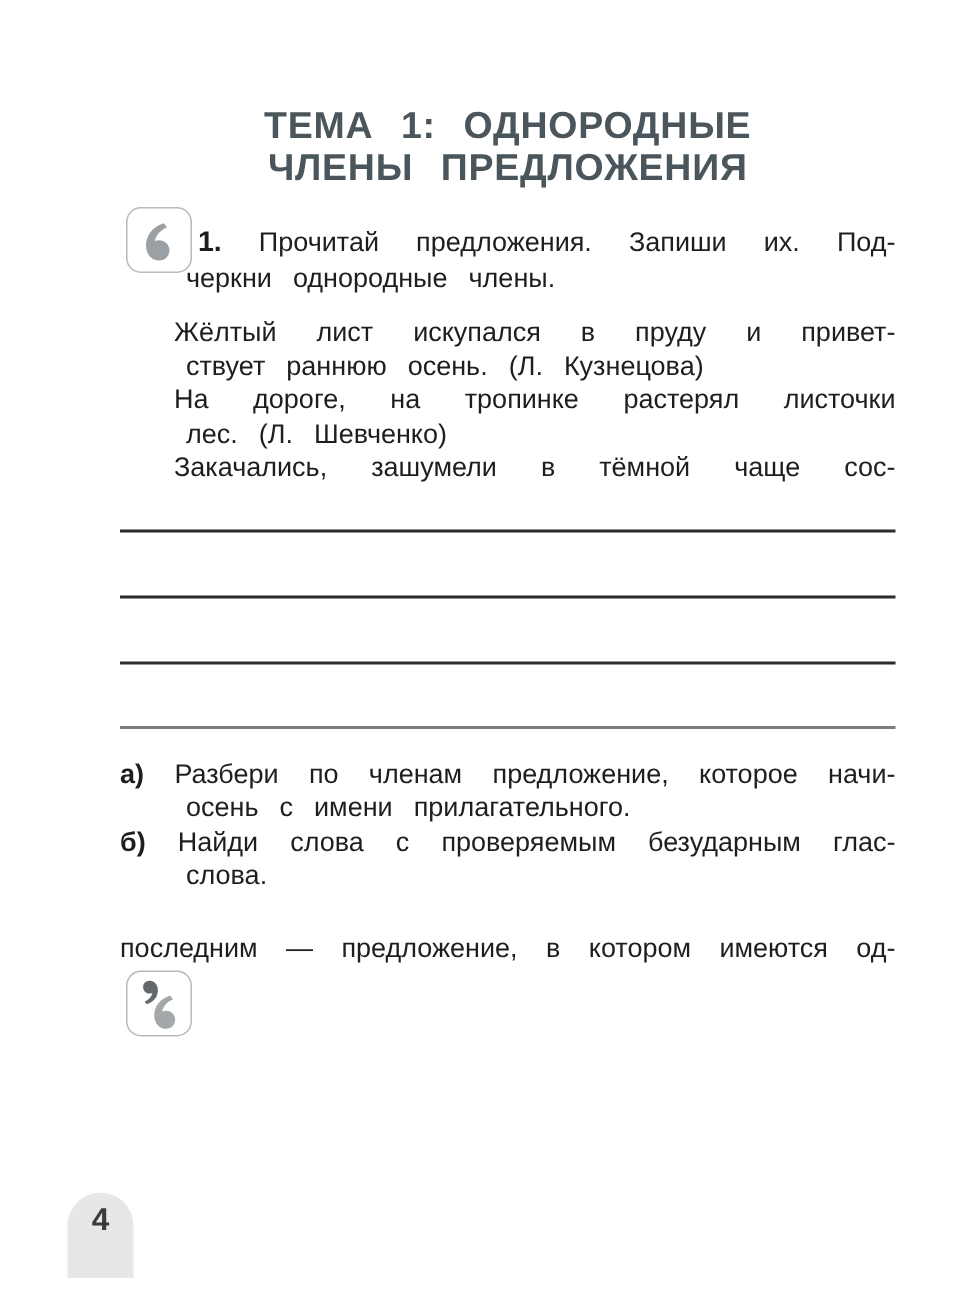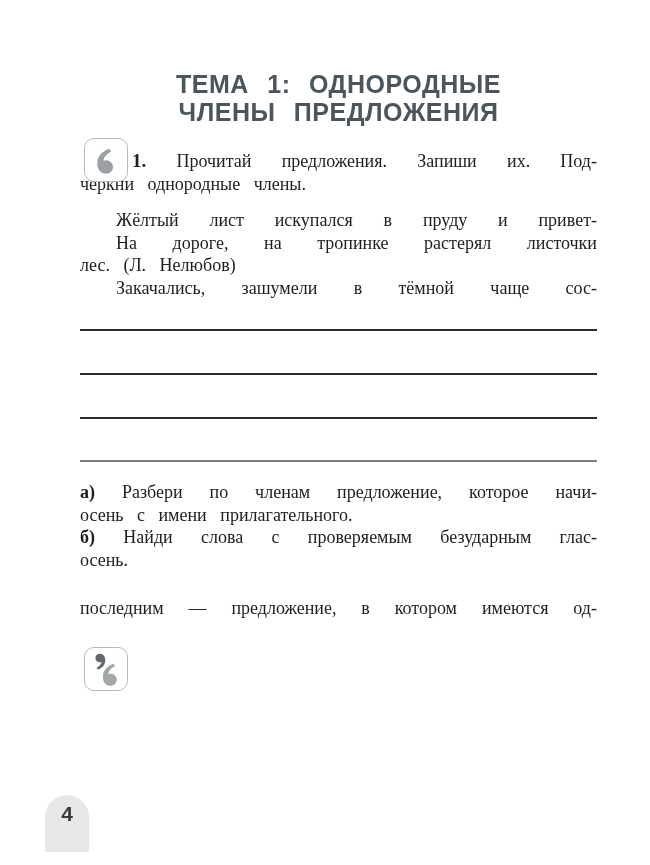--- a/index.html
+++ b/index.html
@@ -20,23 +20,23 @@
   }
   .title{
     text-align:center;
     font-size:25px;
     line-height:28px;
     font-weight:bold;
     color:#4b565c;
     word-spacing:11px;
     letter-spacing:0.5px;
   }
-  .line{min-height:22.5px;font-family:Liberation Serif, serif;}
+  .line{min-height:22.5px;}
   .jl{text-align:justify;text-align-last:justify;}
-  .ll{text-align:right;text-align-last:left;}
+  .ll{text-align:right;text-align-last:left;margin-left:44px;}
   .ind{text-indent:36px;}
   .pl-icon{padding-left:52px;}
   .ex-task{margin-top:24px;}
   .sentences{margin-top:14px;}
   .num{font-weight:bold;font-size:19px;}
   .sub-label{font-weight:bold;}
   .wlines{margin-top:30px;}
   .write-line{
     height:0;border-top:2px solid #2b2b2b;margin-top:42px;
   }
@@ -109,37 +109,38 @@
       <div>ЧЛЕНЫ ПРЕДЛОЖЕНИЯ</div>
     </div>
 
     <div class="ex-task">
       <div class="line jl pl-icon"><span class="num">1.</span> <span>Прочитай предложения. Запиши их. Под-</span></div>
       <div class="line ll">черкни однородные члены.</div>
     </div>
 
     <div class="sentences">
       <div class="line jl ind">Жёлтый лист искупался в пруду и привет-</div>
+      <div class="line ll">ствует раннюю осень. (Л. Кузнецова)</div>
       <div class="line jl ind">На дороге, на тропинке растерял листочки</div>
-      <div class="line ll">лес. (Л. Нелюбов)</div>
+      <div class="line ll">лес. (Л. Шевченко)</div>
       <div class="line jl ind">Закачались, зашумели в тёмной чаще сос-</div>
     </div>
 
     <div class="wlines">
       <div class="write-line"></div>
       <div class="write-line"></div>
       <div class="write-line"></div>
       <div class="separator-line"></div>
     </div>
 
     <div class="subtasks">
       <div class="line jl"><span class="sub-label">а)</span> <span>Разбери по членам предложение, которое начи-</span></div>
       <div class="line ll">осень с имени прилагательного.</div>
       <div class="line jl"><span class="sub-label">б)</span> <span>Найди слова с проверяемым безударным глас-</span></div>
-      <div class="line ll">осень.</div>
+      <div class="line ll">слова.</div>
     </div>
 
     <div class="ex2">
       <div class="line jl">последним — предложение, в котором имеются од-</div>
     </div>
 
   </div>
 
   <div class="page-tab">
     <span class="pnum">4</span>

